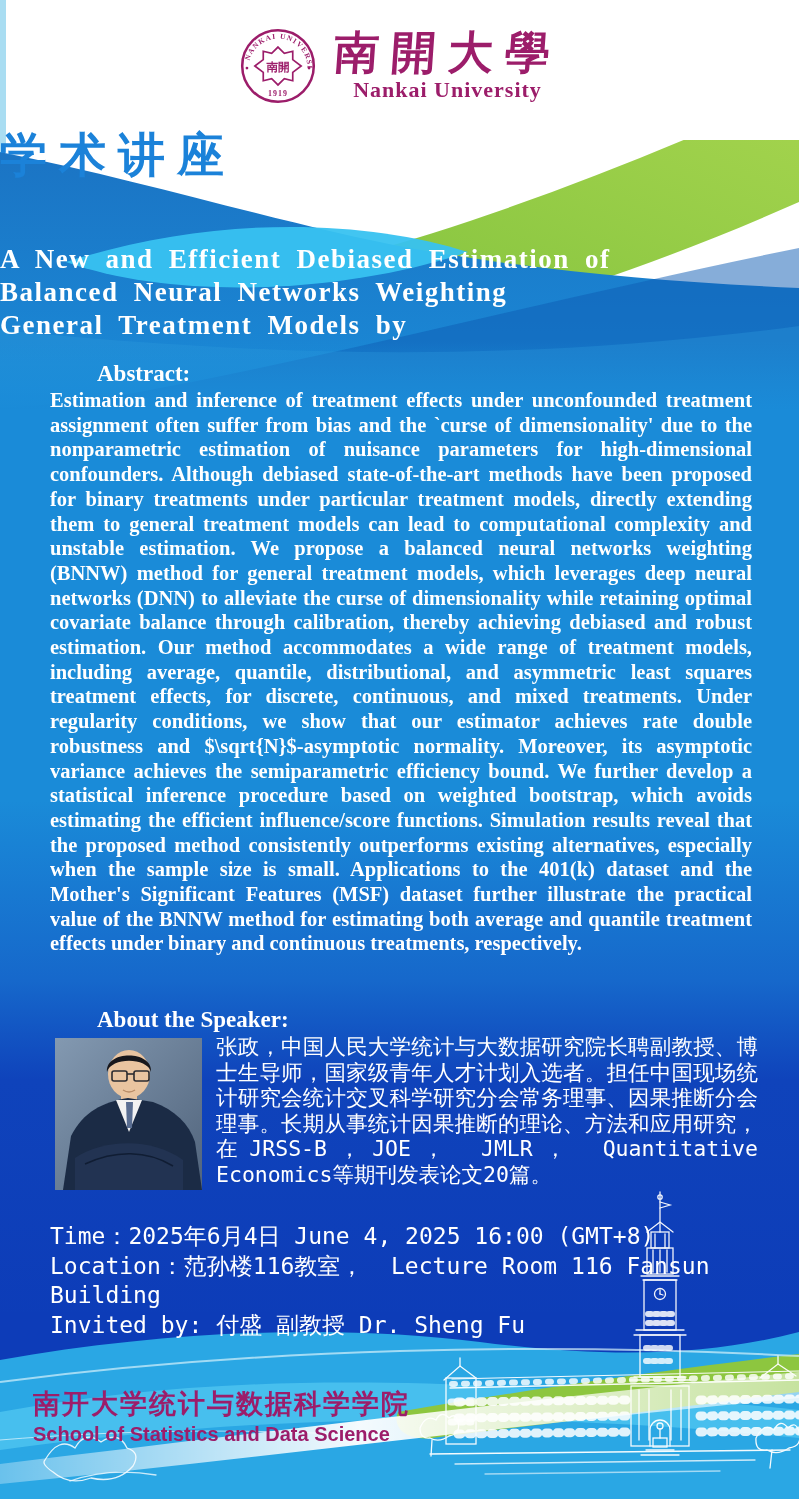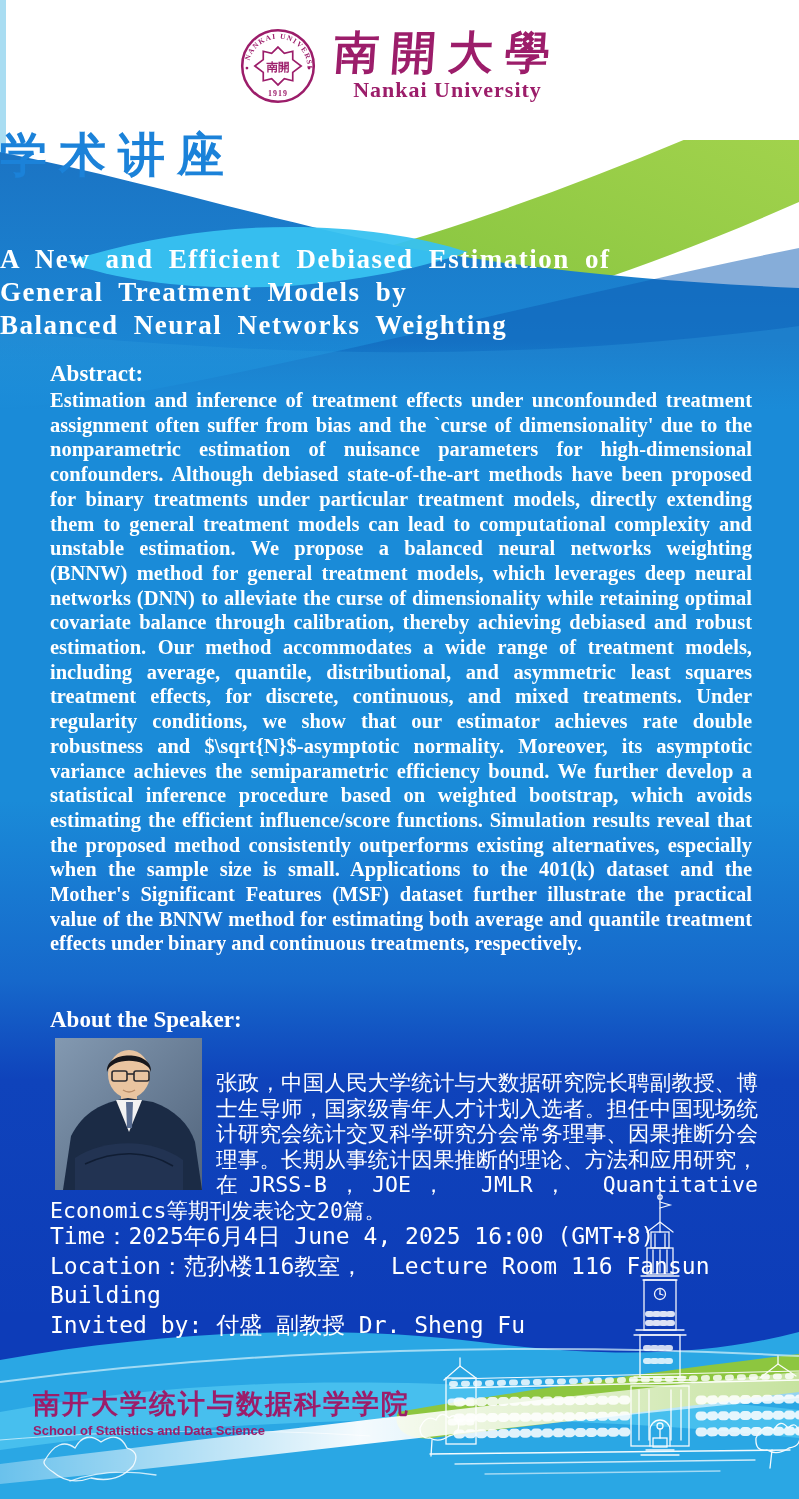--- a/index.html
+++ b/index.html
@@ -24,36 +24,36 @@
   .logo-cn{ font-size:45px; font-weight:bold; color:#9c1d6a; letter-spacing:12px; line-height:48px; transform:skewX(-4deg); }
   .logo-en{ font-size:22px; font-weight:bold; color:#9c1d6a; letter-spacing:1px; line-height:26px; }
 
   .event-type{ position:absolute; top:124px; left:0; width:100%; text-align:left;
     font-size:47px; font-weight:bold; color:#1b82d9; letter-spacing:12px; z-index:5; }
 
   .talk-title{ position:absolute; top:243px; left:0; width:100%; text-align:left; z-index:5;
     color:#ffffff; font-weight:bold; font-size:27px; line-height:33px; letter-spacing:1.5px; word-spacing:7px; }
 
   .abstract{ position:absolute; top:360px; left:50px; width:702px; color:#fff; z-index:5; }
-  .section-heading{ font-size:23px; font-weight:bold; line-height:28px; }
+  .section-heading{ font-size:23px; font-weight:bold; line-height:28px;margin-left:47px; }
   .abstract-body{ font-size:20.5px; line-height:24.7px; text-align:justify;font-weight:bold; }
 
   .speaker{ position:absolute; top:1006px; left:50px; width:708px; color:#fff; z-index:5; }
   .photo{ float:left; width:147px; height:152px; margin:4px 14px 0 5px; background:#6e8299; }
   .photo svg{ display:block; }
   .bio{ font-size:21.5px; line-height:25.6px; text-align:justify;
-    font-family:"DejaVu Sans Mono","Liberation Mono",monospace;margin-top:36px; }
+    font-family:"DejaVu Sans Mono","Liberation Mono",monospace; }
 
   .details{ position:absolute; top:1202px; left:50px; width:710px; color:#fff; z-index:5;
     font-family:"DejaVu Sans Mono","Liberation Mono",monospace; font-size:23px; line-height:29.5px;margin-top:20px; }
   .details .line{ white-space:pre-wrap; }
 
   .footer{ position:absolute; left:33px; top:1389px; z-index:5; color:#9c1d6a; }
   .footer-cn{ font-size:27px; font-weight:bold; letter-spacing:2px; line-height:31px; }
-  .footer-en{ font-size:13px; font-weight:bold; margin-top:3px;
+  .footer-en{ font-size:20px; font-weight:bold; margin-top:3px;
     font-family:"Liberation Sans","DejaVu Sans",sans-serif; }
 </style>
 </head>
 <body>
 
 <div class="poster">
 
   <svg class="layer top-wave" width="799" height="270" viewBox="0 0 799 270" preserveAspectRatio="none">
     <defs>
       <linearGradient id="gBlue" x1="0" y1="0" x2="0" y2="1">
@@ -191,22 +191,22 @@
     <div class="logo-textcol">
       <div class="logo-cn">南開大學</div>
       <div class="logo-en">Nankai University</div>
     </div>
   </div>
 
   <div class="event-type">学术讲座</div>
 
   <div class="talk-title">
     <div>A New and Efficient Debiased Estimation of</div>
+    <div>Balanced Neural Networks Weighting</div>
     <div>General Treatment Models by</div>
-    <div>Balanced Neural Networks Weighting</div>
   </div>
 
   <div class="abstract">
     <div class="section-heading">Abstract:</div>
     <div class="abstract-body">Estimation and inference of treatment effects under unconfounded treatment assignment often suffer from bias and the `curse of dimensionality' due to the nonparametric estimation of nuisance parameters for high-dimensional confounders. Although debiased state-of-the-art methods have been proposed for binary treatments under particular treatment models, directly extending them to general treatment models can lead to computational complexity and unstable estimation. We propose a balanced neural networks weighting (BNNW) method for general treatment models, which leverages deep neural networks (DNN) to alleviate the curse of dimensionality while retaining optimal covariate balance through calibration, thereby achieving debiased and robust estimation. Our method accommodates a wide range of treatment models, including average, quantile, distributional, and asymmetric least squares treatment effects, for discrete, continuous, and mixed treatments. Under regularity conditions, we show that our estimator achieves rate double robustness and $\sqrt{N}$-asymptotic normality. Moreover, its asymptotic variance achieves the semiparametric efficiency bound. We further develop a statistical inference procedure based on weighted bootstrap, which avoids estimating the efficient influence/score functions. Simulation results reveal that the proposed method consistently outperforms existing alternatives, especially when the sample size is small. Applications to the 401(k) dataset and the Mother's Significant Features (MSF) dataset further illustrate the practical value of the BNNW method for estimating both average and quantile treatment effects under binary and continuous treatments, respectively.</div>
   </div>
 
   <div class="speaker">
     <div class="section-heading">About the Speaker:</div>
     <div class="photo">

